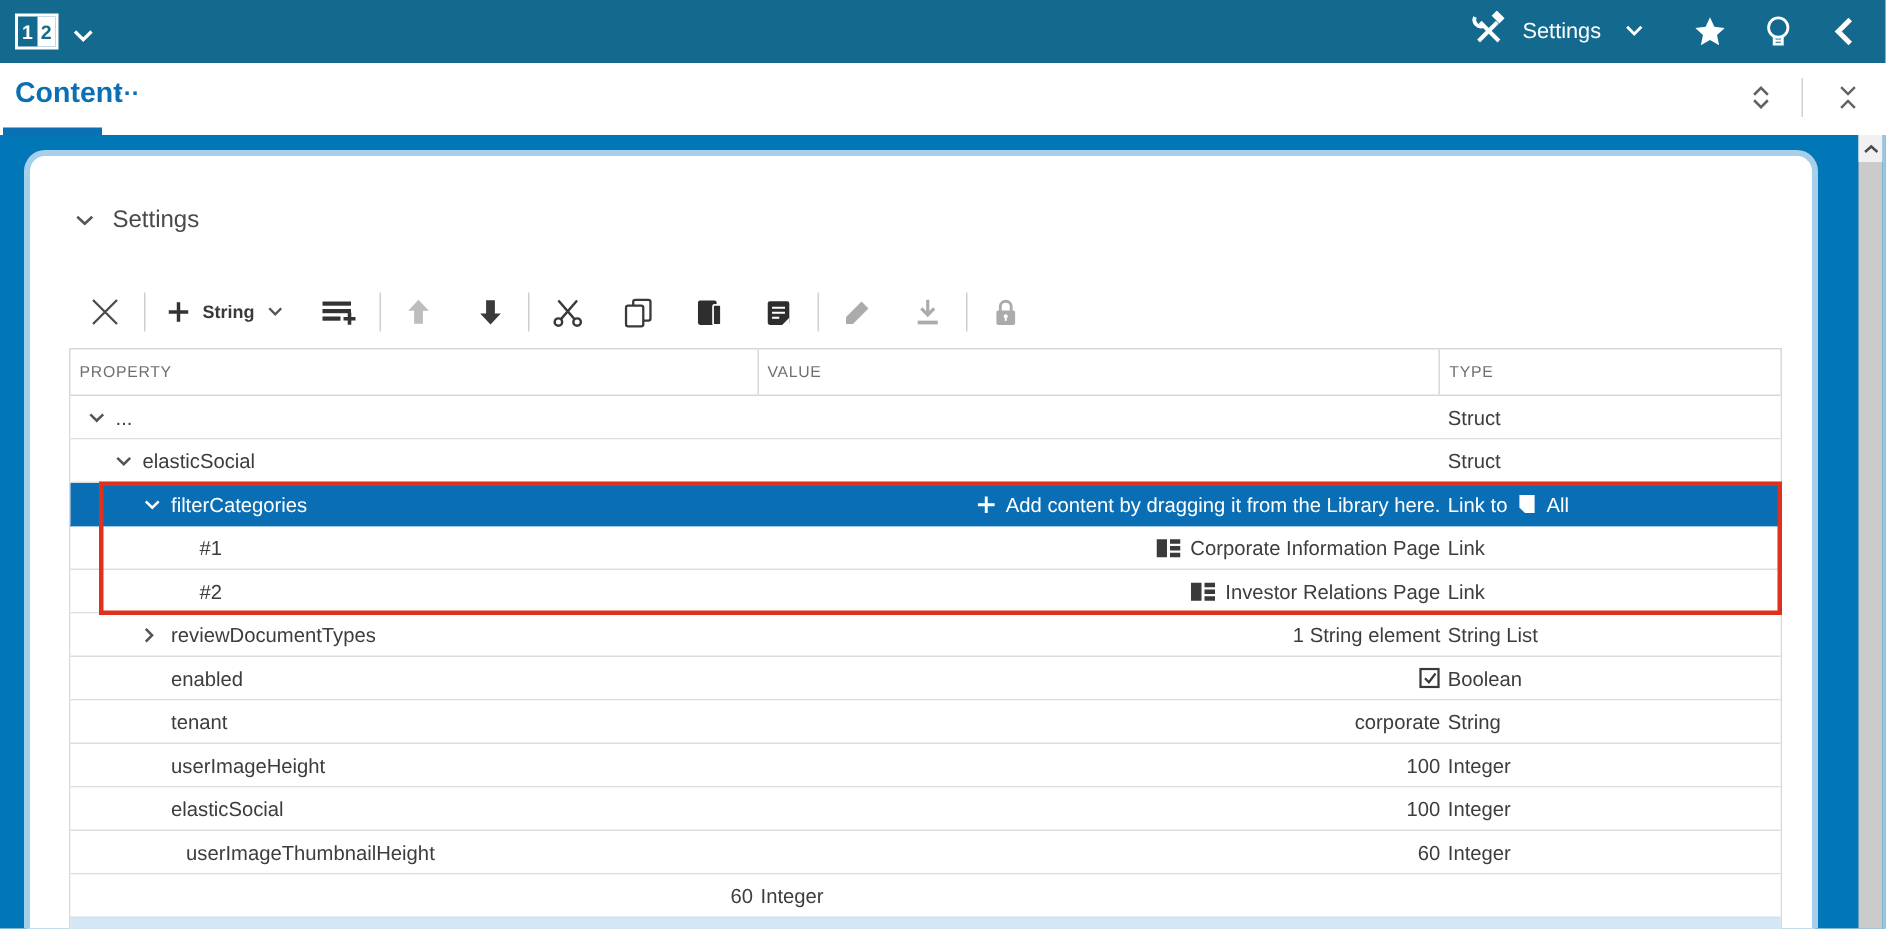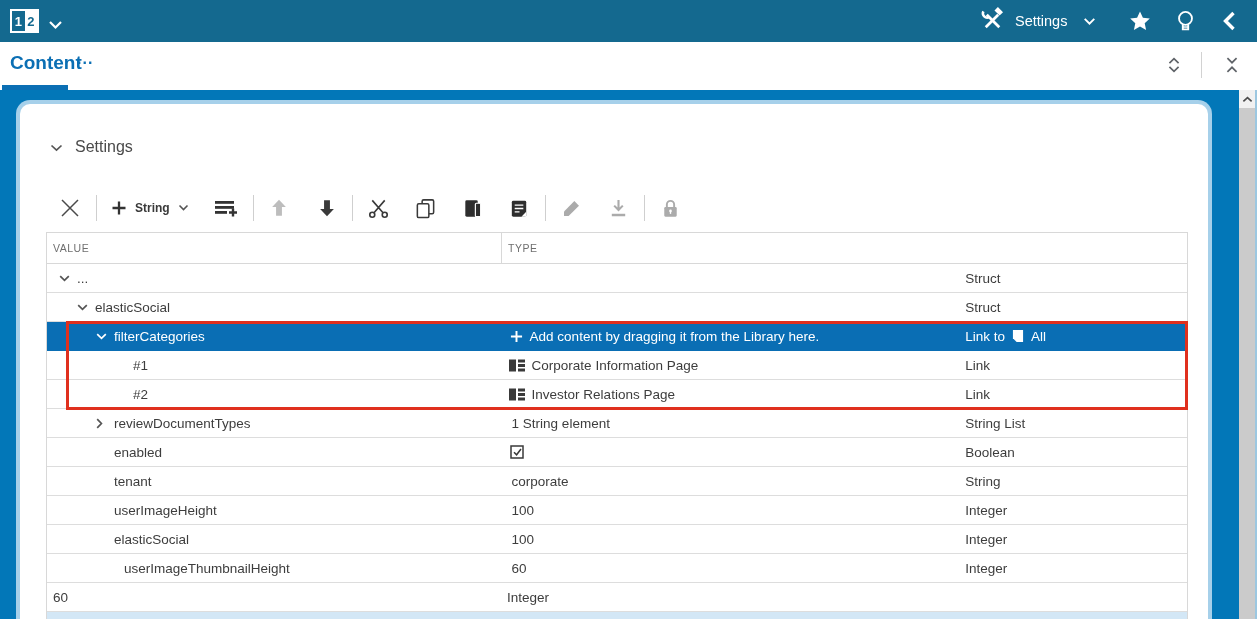--- a/index.html
+++ b/index.html
@@ -46,21 +46,21 @@
   #table { left:46px; top:232px; width:1142px; border:1px solid #D8D8D8; border-bottom:none; background:#fff; }
   #thead { display:flex; height:31px; border-bottom:1px solid #D8D8D8; }
   #thead .hc { font-size:10.5px; color:#6F6F6F; letter-spacing:.5px; display:flex; align-items:center; padding-left:6px; }
   .w-prop { width:459px; } .w-val { width:455px; } .w-type { width:227px; }
   #thead .hc:not(:last-child) { border-right:1px solid #D8D8D8; }
   .trow { display:flex; height:29px; border-bottom:1px solid #DDDDDD; background:#fff; color:#3D3D3D; font-size:13.5px; cursor:pointer; }
   .trow.sel { background:#0A6EB4; color:#fff; border-bottom-color:#0A6EB4; }
   .cell { position:relative; display:flex; align-items:center; }
   .cell.prop span.ptext { position:absolute; white-space:nowrap; }
   .rowchev { position:absolute; display:flex; align-items:center; }
-  .cell.val { gap:7px; } .cell.type { padding-left:5px; gap:7px; }
+  .cell.val { gap:7px;justify-content:flex-end; } .cell.type { padding-left:5px; gap:7px; }
   #bottom-strip { height:8px; background:#D3E7F6; }
 
   #red-box { left:66px; top:321px; width:1122px; height:89px; border:3px solid #E0301E; pointer-events:none; z-index:40; }
 </style>
 </head>
 <body>
 
 <div id="topbar" class="abs">
   <div id="logo" class="abs">
     <div class="half l">1</div>
@@ -224,20 +224,21 @@
       <path d="M8.2 11 V7.8 a3.8 3.8 0 0 1 7.6 0 V11" stroke="#ABABAB" stroke-width="2" fill="none"></path>
       <rect x="5.5" y="10.5" width="13" height="10" rx="1.2" fill="#ABABAB"></rect>
       <circle cx="12" cy="14.5" r="1.4" fill="#fff"></circle>
       <rect x="11.3" y="15" width="1.4" height="2.6" fill="#fff"></rect>
     </svg>
   </div>
 </div>
 
 <div id="table" class="abs">
   <div id="thead">
+    <div class="hc w-prop">PROPERTY</div>
     <div class="hc w-val">VALUE</div>
     <div class="hc w-type">TYPE</div>
   </div>
   <div id="rows">
       <div class="trow">
         <div class="cell prop w-prop">
           <span class="rowchev" style="left: 12px;">
             <svg width="11" height="7" viewBox="0 0 11 7">
               <polyline points="1.2,1.2 5.5,5.4 9.8,1.2" fill="none" stroke="#555" stroke-width="1.7"></polyline>
             </svg>

